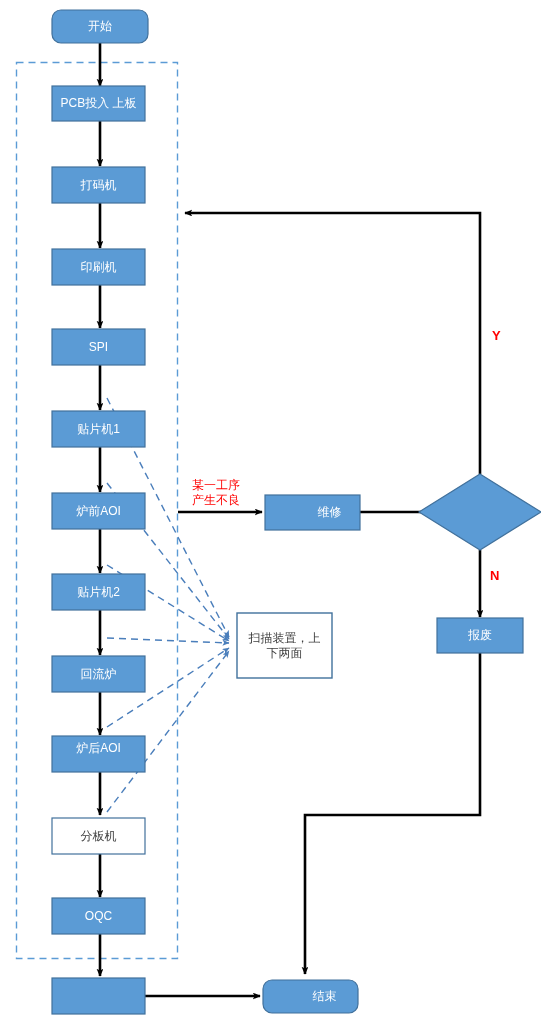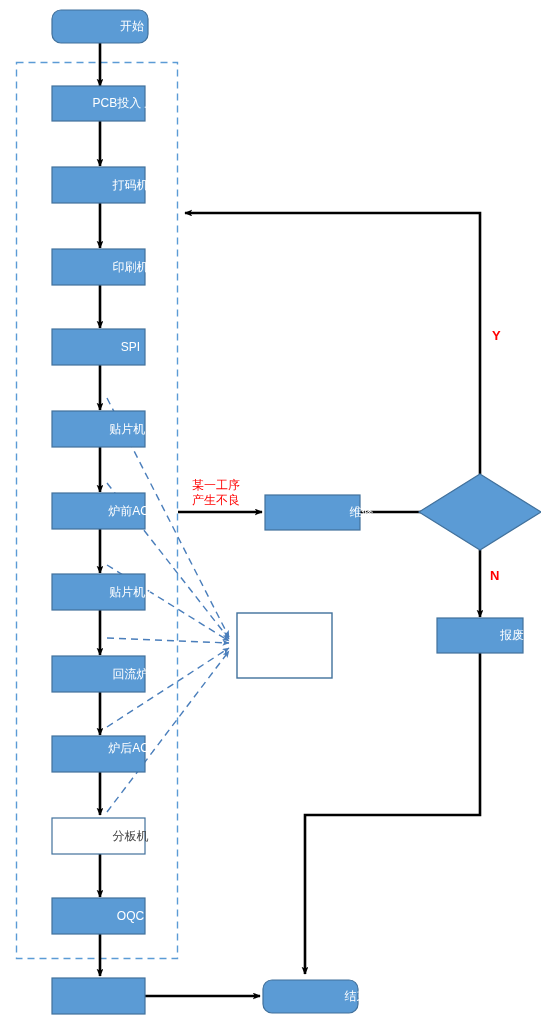--- a/index.html
+++ b/index.html
@@ -29,21 +29,20 @@
     display: flex;
     align-items: center;
     justify-content: center;
     text-align: center;
     box-sizing: border-box;
     font-size: 12px;
     line-height: 15px;
     color: #ffffff;
     pointer-events: none;
     white-space: pre-line;
-    margin-left: 32px;
   }
   .node-label.dark { color: #404040; }
   .edge-label {
     position: absolute;
     font-size: 12px;
     line-height: 15px;
     color: #202020;
     white-space: pre-line;
   }
   .edge-label.red {
@@ -140,20 +139,22 @@
   <div class="node-label" style="left:52px; top:411px; width:93px; height:36px;">贴片机1</div>
   <div class="node-label" style="left:52px; top:493px; width:93px; height:36px;">炉前AOI</div>
   <div class="node-label" style="left:52px; top:574px; width:93px; height:36px;">贴片机2</div>
   <div class="node-label" style="left:52px; top:656px; width:93px; height:36px;">回流炉</div>
   <div class="node-label" style="left:52px; top:736px; width:93px; height:24px;">炉后AOI</div>
   <div class="node-label dark" style="left:52px; top:818px; width:93px; height:36px;">分板机</div>
   <div class="node-label" style="left:52px; top:898px; width:93px; height:36px;">OQC</div>
 
   <div class="node-label" style="left:265px; top:495px; width:95px; height:35px;padding-left:34px;">维修</div>
   <div class="node-label" style="left:437px; top:618px; width:86px; height:35px;">报废</div>
+  <div class="node-label dark" style="left:240px; top:613px; width:89px; height:65px;">扫描装置，上
+下两面</div>
   <div class="node-label" style="left:263px; top:980px; width:95px; height:33px;padding-left:28px;">结束</div>
 
   <div class="edge-label red" style="left:192px; top:478px; width:80px; text-align:left;">某一工序
 产生不良</div>
   <div class="edge-label red bold" style="left:492px; top:328px;">Y</div>
   <div class="edge-label red bold" style="left:490px; top:568px;">N</div>
 
 </div>
 
 </body></html>

